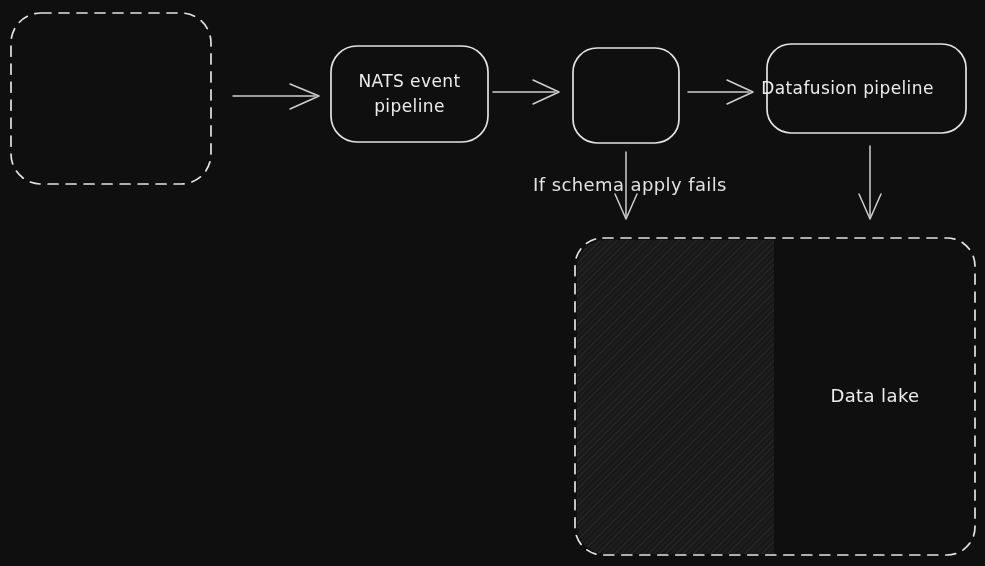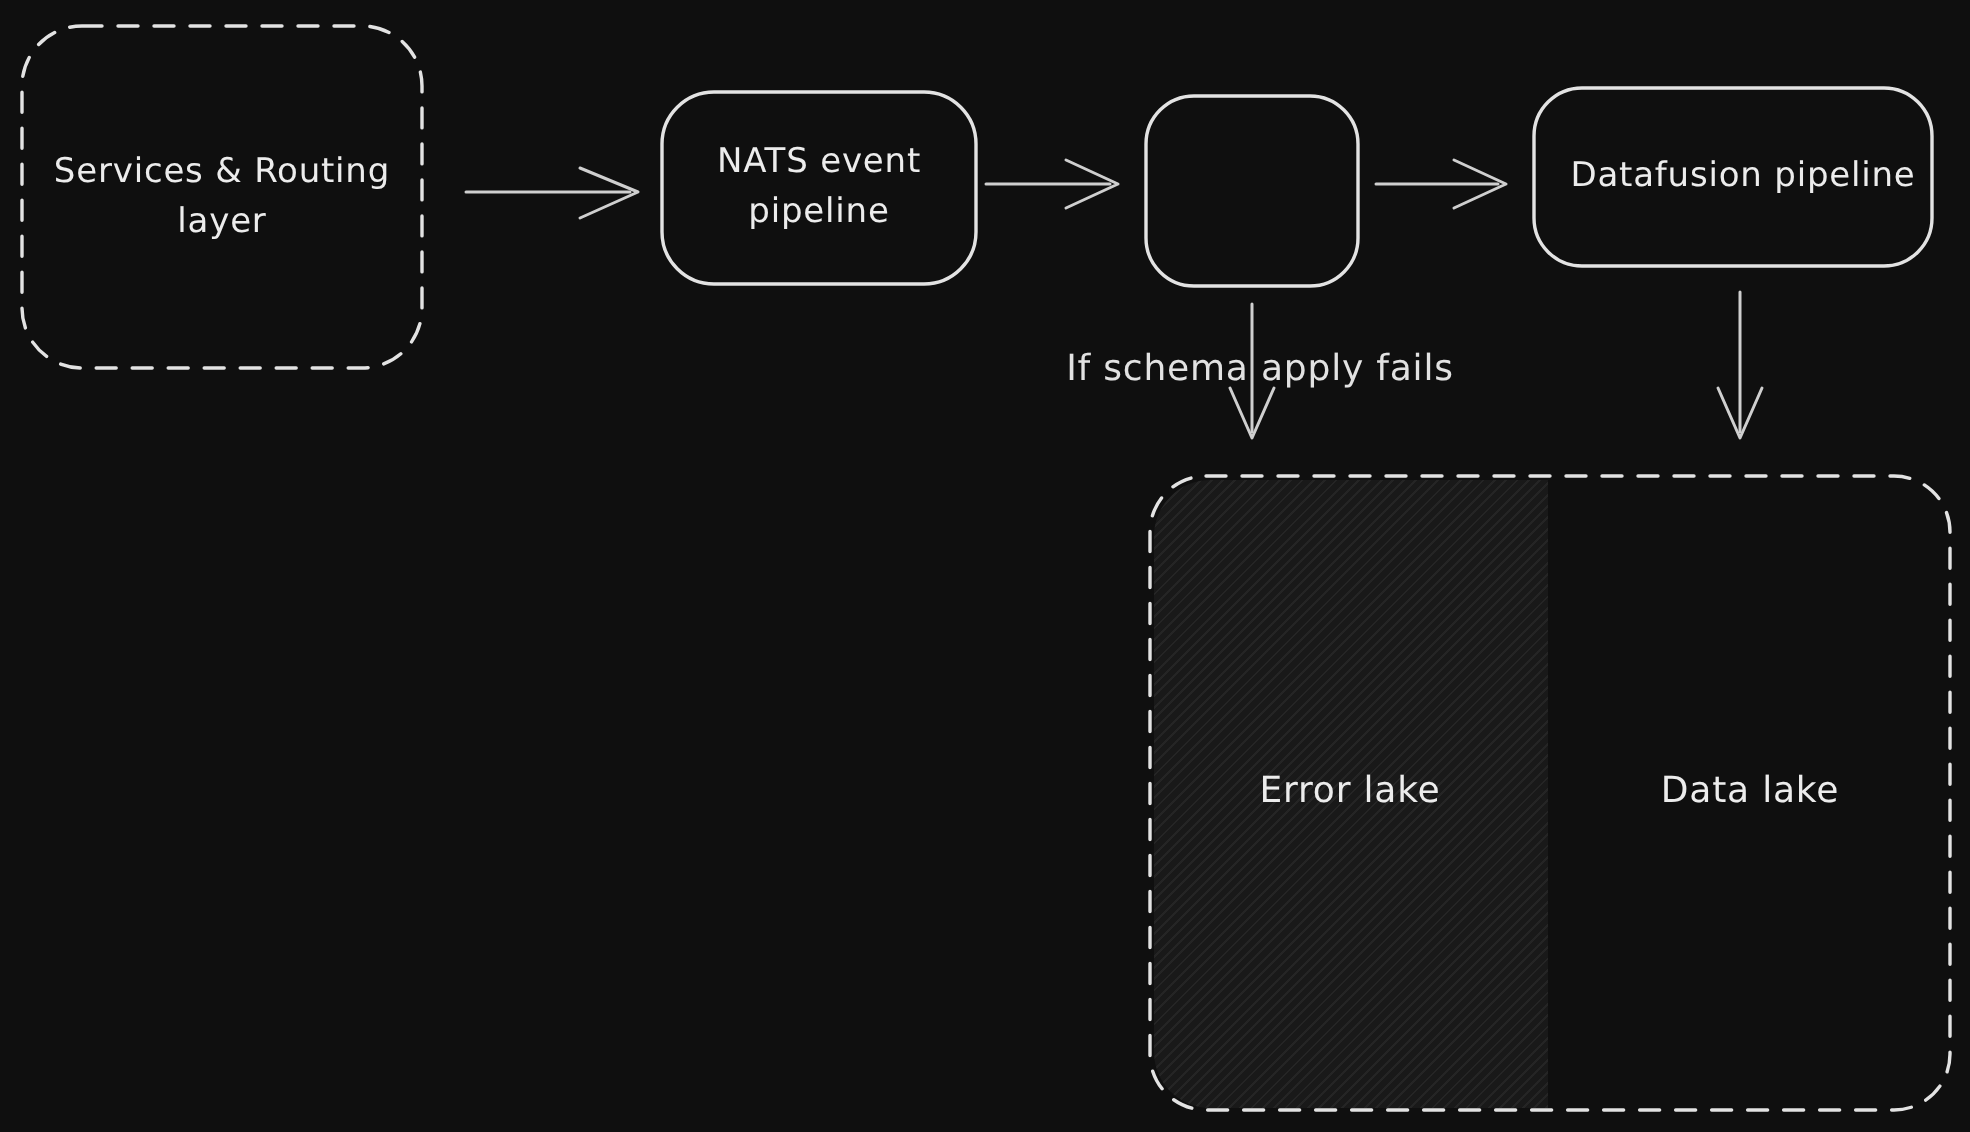--- a/index.html
+++ b/index.html
@@ -40,21 +40,21 @@
     justify-content: center;
     text-align: center;
     color: #ececec;
     font-size: 17px;
     letter-spacing: 0.4px;
     line-height: 1.45;
   }
   .label-services { left: 11px; top: 13px; width: 200px; height: 171px; padding: 0 6px; box-sizing: border-box; }
   .label-nats { left: 331px; top: 46px; width: 157px; height: 96px; }
   .label-schema { left: 573px; top: 48px; width: 106px; height: 95px; }
-  .label-datafusion { left: 748px; top: 44px; width: 199px; height: 89px; margin-left: 24px; }
+  .label-datafusion { left: 748px; top: 44px; width: 199px; height: 89px; }
   .label-error-lake { left: 575px; top: 238px; width: 200px; height: 317px; font-size: 18px; }
   .label-data-lake { left: 775px; top: 238px; width: 200px; height: 317px; font-size: 18px; }
   .label-annotation { left: 508px; top: 172px; width: 244px; height: 26px; font-size: 18px; color: #e2e2e2; }
   .stroke {
     fill: none;
     stroke: #e3e3e3;
     stroke-width: 1.7;
     stroke-linecap: round;
     stroke-linejoin: round;
   }
@@ -85,26 +85,24 @@
     <path class="stroke arrow" d="M688,92 L749,92"></path>
     <path class="stroke arrow" d="M727,80 L753,92 L727,104"></path>
 
     <path class="stroke arrow" d="M626,152 L626,216"></path>
     <path class="stroke arrow" d="M615,194 L626,219 L637,194"></path>
 
     <path class="stroke arrow" d="M870,146 L870,216"></path>
     <path class="stroke arrow" d="M859,194 L870,219 L881,194"></path>
   </svg>
 
-  <div class="label label-services">Services &amp; Routing layer</div>
 
   <div class="label label-nats">NATS event pipeline</div>
 
 
   <div class="label label-datafusion">Datafusion pipeline</div>
 
-  <div class="label label-error-lake">Error lake</div>
 
   <div class="label label-annotation">If schema apply fails</div>
 
   <div class="label label-data-lake">Data lake</div>
 
 </div>
 
 </body></html>

